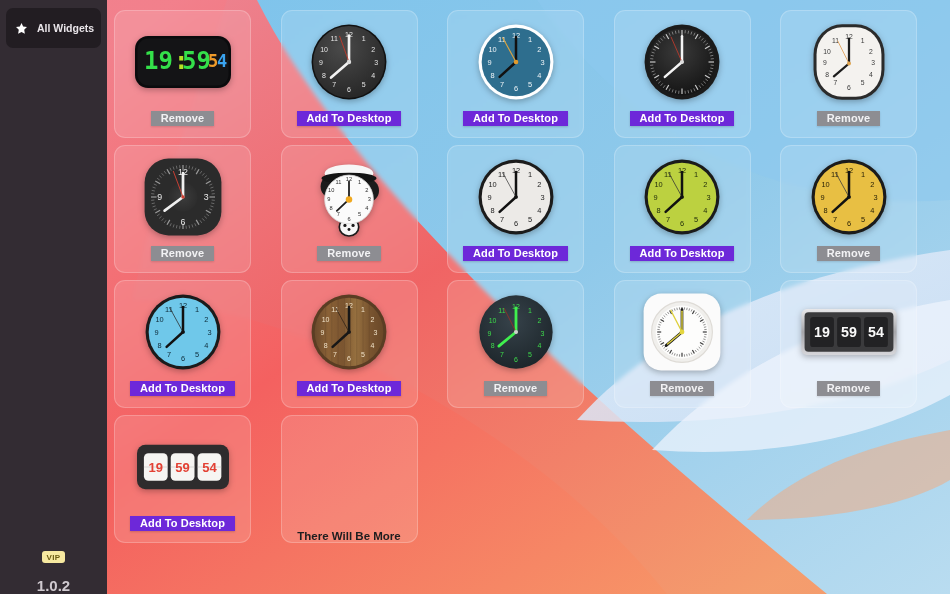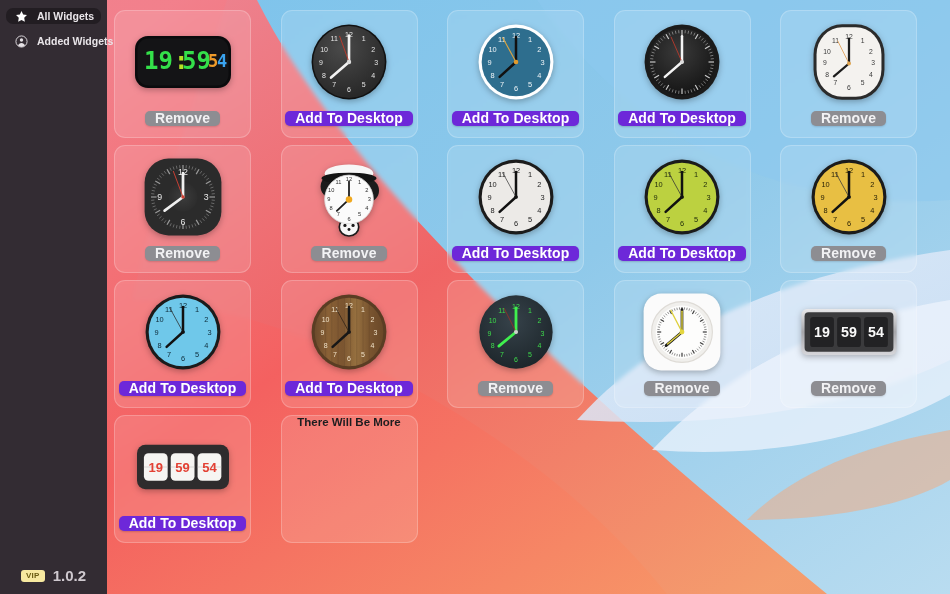--- a/index.html
+++ b/index.html
@@ -14,32 +14,33 @@
   
   #sidebar {
     width:107px; height:594px; flex:0 0 107px;
     background:#332c33;
     position:relative; z-index:5;
     padding:8px 6px 0 6px;
     display:flex; flex-direction:column;
   }
   .side-item {
     display:flex; align-items:center; gap:9px;
-    height:16px; padding:0 8px; border-radius:7px;
+    height:40px; padding:0 8px; border-radius:7px;
     color:#e9e5e9; font-size:10.5px; font-weight:600;
     margin-bottom:9px; cursor:default;
   }
   .side-item.active { background:#221d22; }
   .side-ico { width:14px; height:14px; flex:0 0 14px; display:flex; align-items:center; justify-content:center; }
   .side-ico svg { display:block; }
   .side-label { white-space:nowrap; }
   .side-spacer { flex:1 1 auto; }
   .side-footer {
-    display:flex; align-items:center; justify-content:center; gap:8px;
-    padding-bottom:10px;
+    display:flex; align-items:center; justify-content:center; gap:14px;
+    padding-bottom:0;
+    flex-direction:column;
   }
   .vip-badge {
     background:#f7e9a0; color:#6b5c12; font-size:8px; font-weight:700;
     border-radius:3px; padding:1.5px 5px; letter-spacing:.3px;
   }
   .ver { color:#cfc9cf; font-size:15px; font-weight:600; }
 
   
   #stage {
     position:relative; flex:1 1 auto; height:594px; overflow:hidden;
@@ -68,34 +69,34 @@
     backdrop-filter:blur(2px);
   }
   .clockwrap {
     flex:1 1 auto; width:100%;
     display:flex; align-items:center; justify-content:center;
     padding-top:2px;
   }
   .btn {
     border:0; outline:0; cursor:pointer;
     font-family:"Liberation Sans", sans-serif;
-    font-size:14px; font-weight:700;
-    border-radius:5px;
+    font-size:11px; font-weight:700;
+    border-radius:0;
     padding:0 10px; height:15px; line-height:15px;
     margin-bottom:11px;
     white-space:nowrap;
     letter-spacing:.1px;
   }
   .btn.add { background:#6d28d9; color:#ffffff; box-shadow:0 1px 2px rgba(0,0,0,.18); }
   .btn.remove { background:#8d8d92; color:#f2f2f4; box-shadow:0 1px 2px rgba(0,0,0,.14); }
   .placeholder-card {
     width:137px; height:128px; border-radius:11px;
     background:rgba(255,255,255,0.13);
     border:1px solid rgba(255,255,255,0.22);
-    display:flex; align-items:flex-start; justify-content:center;
+    display:flex; align-items:flex-end; justify-content:center;
   }
   .placeholder-card span {
     color:#1d1d1f; font-size:11.5px; font-weight:600;
   }
   svg.clock { display:block; filter:drop-shadow(0 2px 3px rgba(0,0,0,.28)); }
 </style>
 </head>
 <body>
 
 <div id="app">
@@ -104,30 +105,20 @@
 
     <div class="side-item active">
       <span class="side-ico">
         <svg width="13" height="13" viewBox="0 0 24 24">
             <path fill="#ffffff" d="M12 1.8l3.1 6.6 7 1-5.1 5.1 1.2 7.2-6.2-3.4-6.2 3.4 1.2-7.2L1.9 9.4l7-1z"></path>
           </svg>
       </span>
       <span class="side-label">All Widgets</span>
     </div>
 
-    <div class="side-item">
-      <span class="side-ico">
-        <svg width="13" height="13" viewBox="0 0 24 24">
-          <circle cx="12" cy="12" r="10.3" fill="none" stroke="#e6e2e6" stroke-width="1.7"></circle>
-          <circle cx="12" cy="9.3" r="3.1" fill="#e6e2e6"></circle>
-          <path fill="#e6e2e6" d="M5.6 19.6c1.1-3 3.5-4.7 6.4-4.7s5.3 1.7 6.4 4.7c-1.7 1.6-4 2.5-6.4 2.5s-4.7-.9-6.4-2.5z"></path>
-        </svg>
-      </span>
-      <span class="side-label">Added Widgets</span>
-    </div>
 
     <div class="side-spacer"></div>
 
     <div class="side-footer">
       <span class="vip-badge">VIP</span>
       <span class="ver">1.0.2</span>
     </div>
   </div>
 
   <div id="stage">

